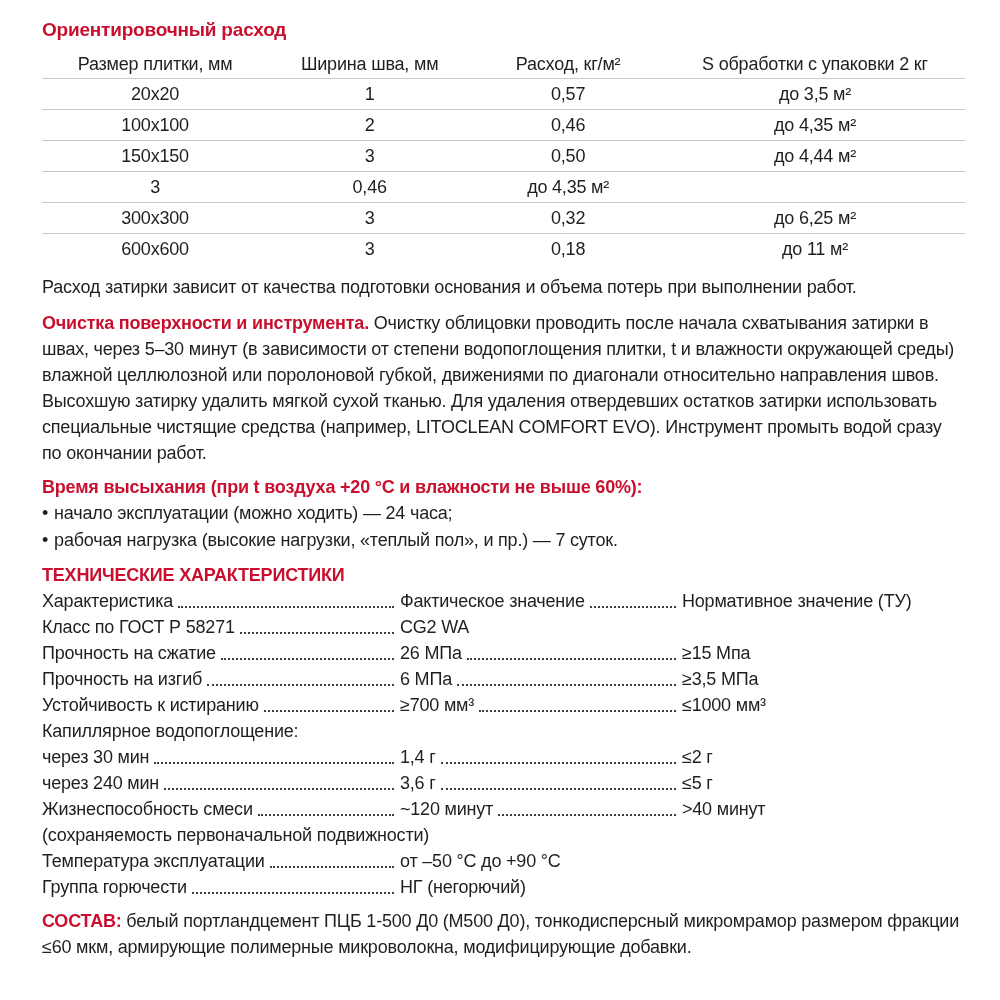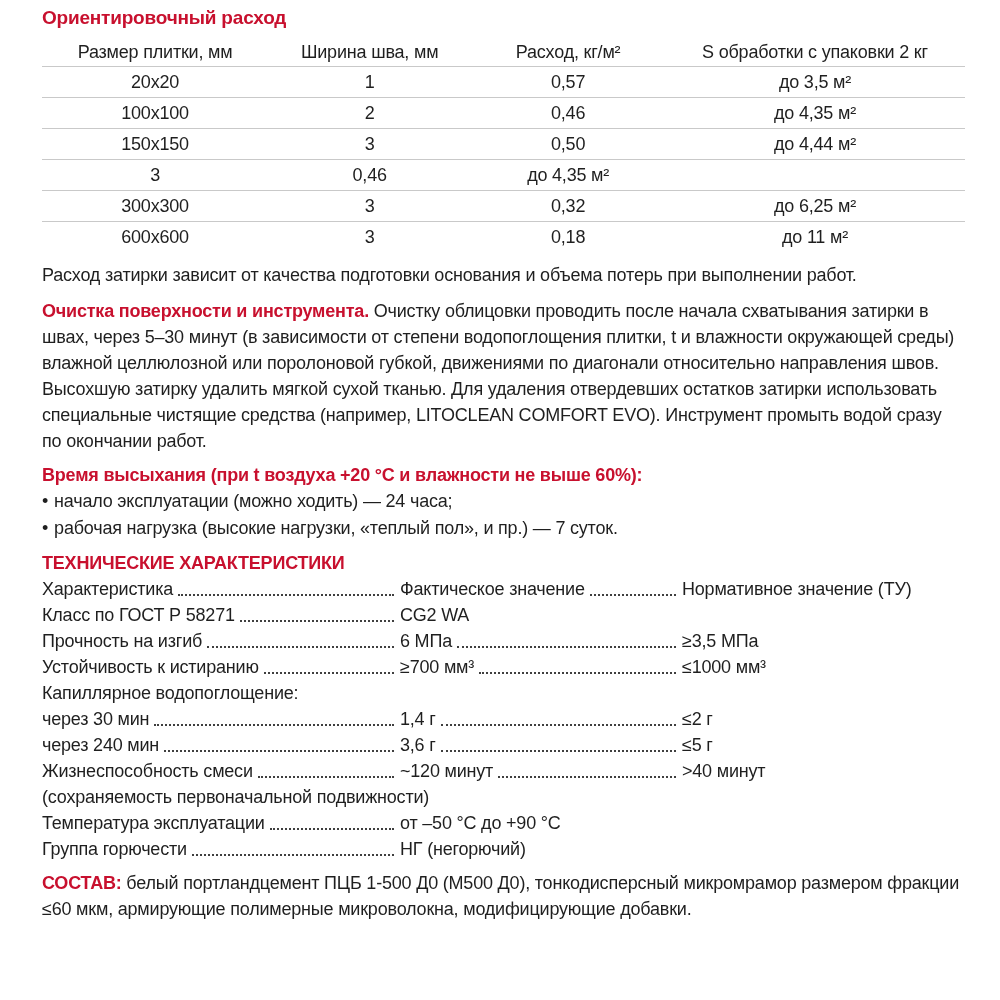--- a/index.html
+++ b/index.html
@@ -8,21 +8,21 @@
     --divider:#c9c9c9;
     --dots:#3f3f3f;
   }
   *{box-sizing:border-box;}
   html,body{margin:0;padding:0;}
   body{
     width:1000px;height:1000px;overflow:hidden;background:#ffffff;
     font-family:"Liberation Sans","DejaVu Sans",sans-serif;
     color:var(--text);font-size:18px;line-height:26px;letter-spacing:-0.2px;
   }
-  .page{padding:6px 35px 0 42px;}
+  .page{padding:6px 35px 0 42px;margin-top:12px;}
 
   .red{color:var(--accent);font-weight:bold;}
   h2.red-heading{font-size:19px;line-height:24px;margin:0 0 8px 0;color:var(--accent);}
   h3.red-heading{font-size:18px;line-height:26px;margin:8px 0 0 0;color:var(--accent);}
 
   
   .ctable{width:100%;}
   .crow{
     display:grid;grid-template-columns:24.5% 22% 21% 32.5%;
     align-items:center;min-height:31px;border-top:1px solid var(--divider);
@@ -138,20 +138,31 @@
           <div class="tl">
             <span>Класс по ГОСТ Р 58271</span>
             <span class="dots"></span>
           </div>
           <div class="tv grow">
             <span>CG2 WA</span>
           </div>
         </div>
         <div class="tech-row">
           <div class="tl">
+            <span>Прочность на сжатие</span>
+            <span class="dots"></span>
+          </div>
+          <div class="tv">
+            <span>26 МПа</span>
+            <span class="dots"></span>
+          </div>
+          <div class="tn"><span>≥15 Мпа</span></div>
+        </div>
+        <div class="tech-row">
+          <div class="tl">
             <span>Прочность на изгиб</span>
             <span class="dots"></span>
           </div>
           <div class="tv">
             <span>6 МПа</span>
             <span class="dots"></span>
           </div>
           <div class="tn"><span>≥3,5 МПа</span></div>
         </div>
         <div class="tech-row">

